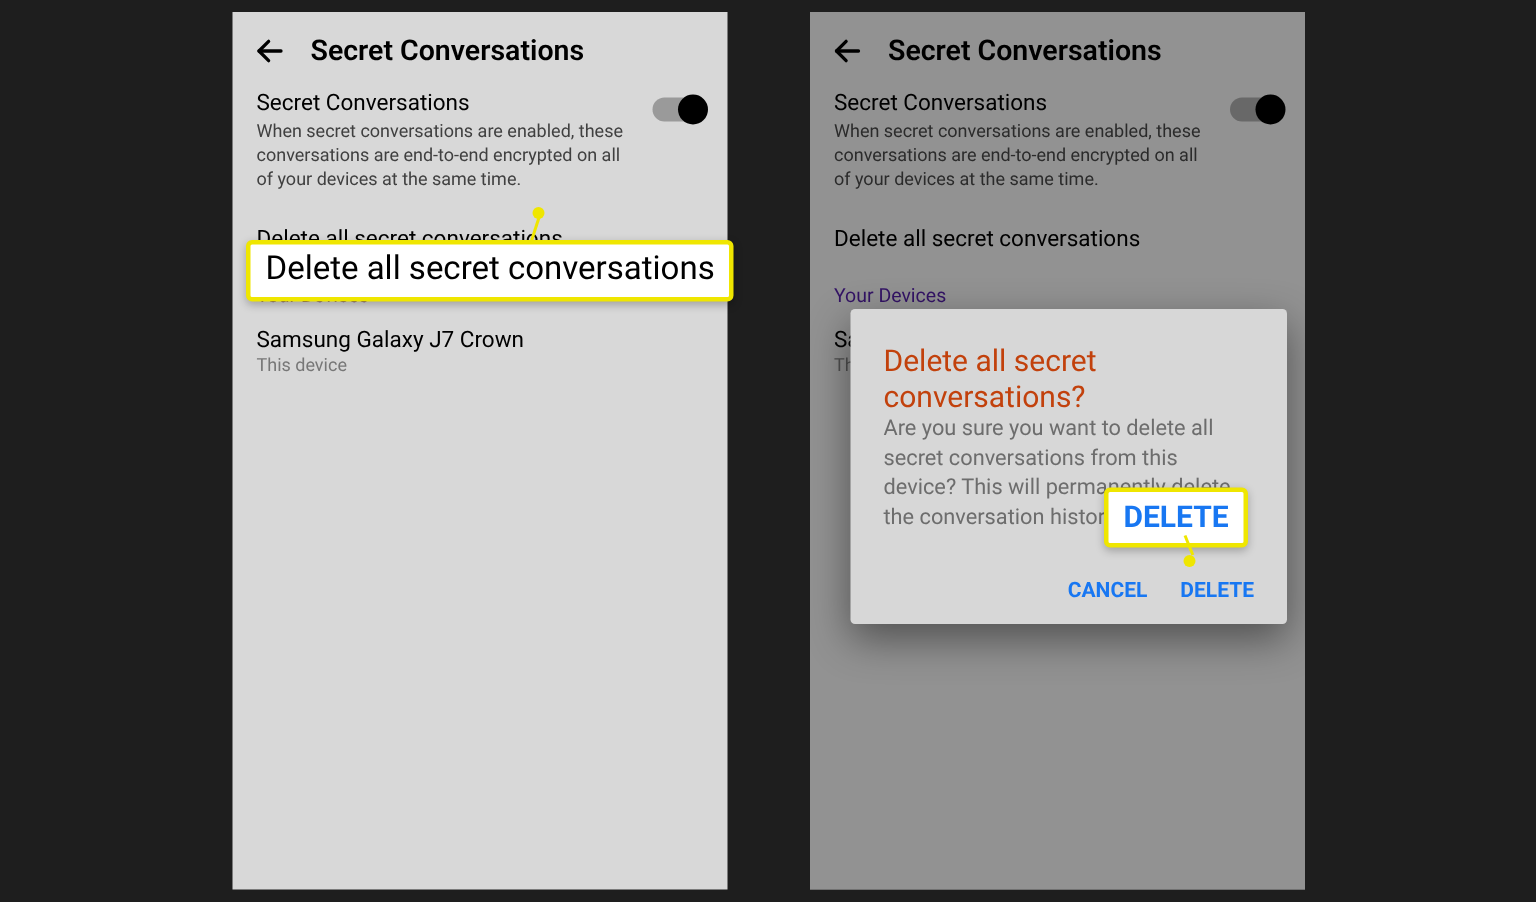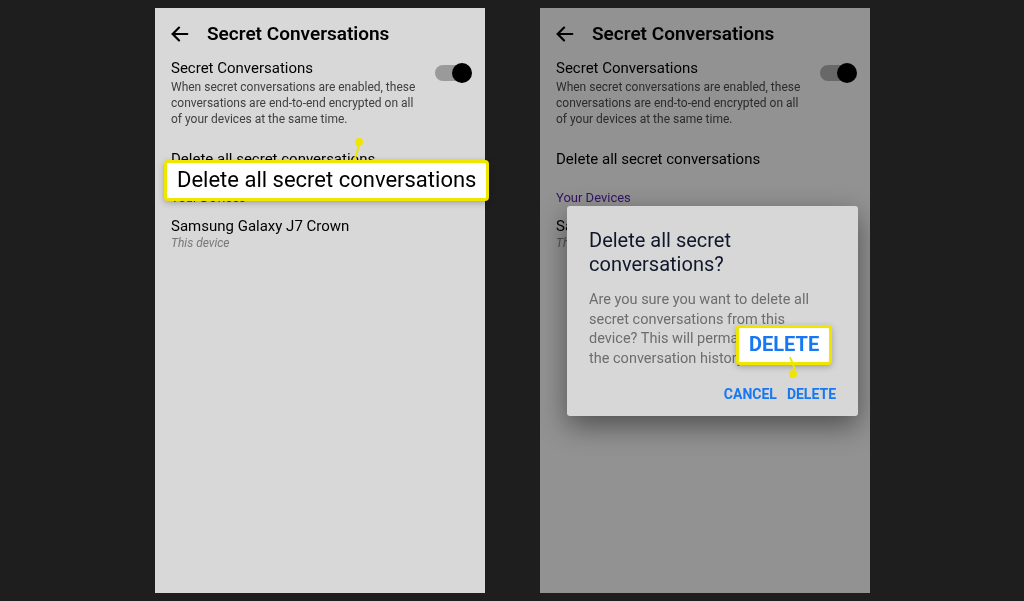--- a/index.html
+++ b/index.html
@@ -85,21 +85,21 @@
   }
   .section-label {
     font-size: 13px;
     color: #4c1d95;
     padding: 14px 16px 6px;
   }
   .device {
     padding: 6px 16px 10px;
   }
   .device-name { font-size: 15px; color: #000; }
-  .device-sub { font-size: 12px; color: #777; margin-top: 1px; font-style: italic; }
+  .device-sub { font-size: 12px; color: #777; margin-top: 1px; }
 
   
   .callout {
     position: absolute;
     background: #fff;
     border: 3px solid #efe600;
     border-radius: 4px;
     padding: 4px 10px 6px;
     box-shadow: 0 2px 6px rgba(0,0,0,0.25);
     pointer-events: none;
@@ -139,34 +139,33 @@
     left: 27px;
     right: 12px;
     top: 198px;
     background: #d7d7d7;
     border-radius: 3px;
     box-shadow: 0 10px 28px rgba(0,0,0,0.45);
     padding: 22px 22px 14px;
   }
   .dialog-title {
     font-size: 20px;
-    color: #0f172a;
+    color: #c2410c;
     line-height: 1.2;
-    margin-bottom: 14px;
   }
   .dialog-body {
     font-size: 14.5px;
     color: #6d6d6d;
     line-height: 1.35;
   }
   .dialog-actions {
     display: flex;
     justify-content: flex-end;
-    gap: 10px;
-    margin-top: 18px;
+    gap: 22px;
+    margin-top: 32px;
     font-weight: 700;
     font-size: 14px;
     color: #1877f2;
   }
   .dialog-actions span { cursor: pointer; }
 </style>
 </head>
 <body>
 
 <div class="stage">

